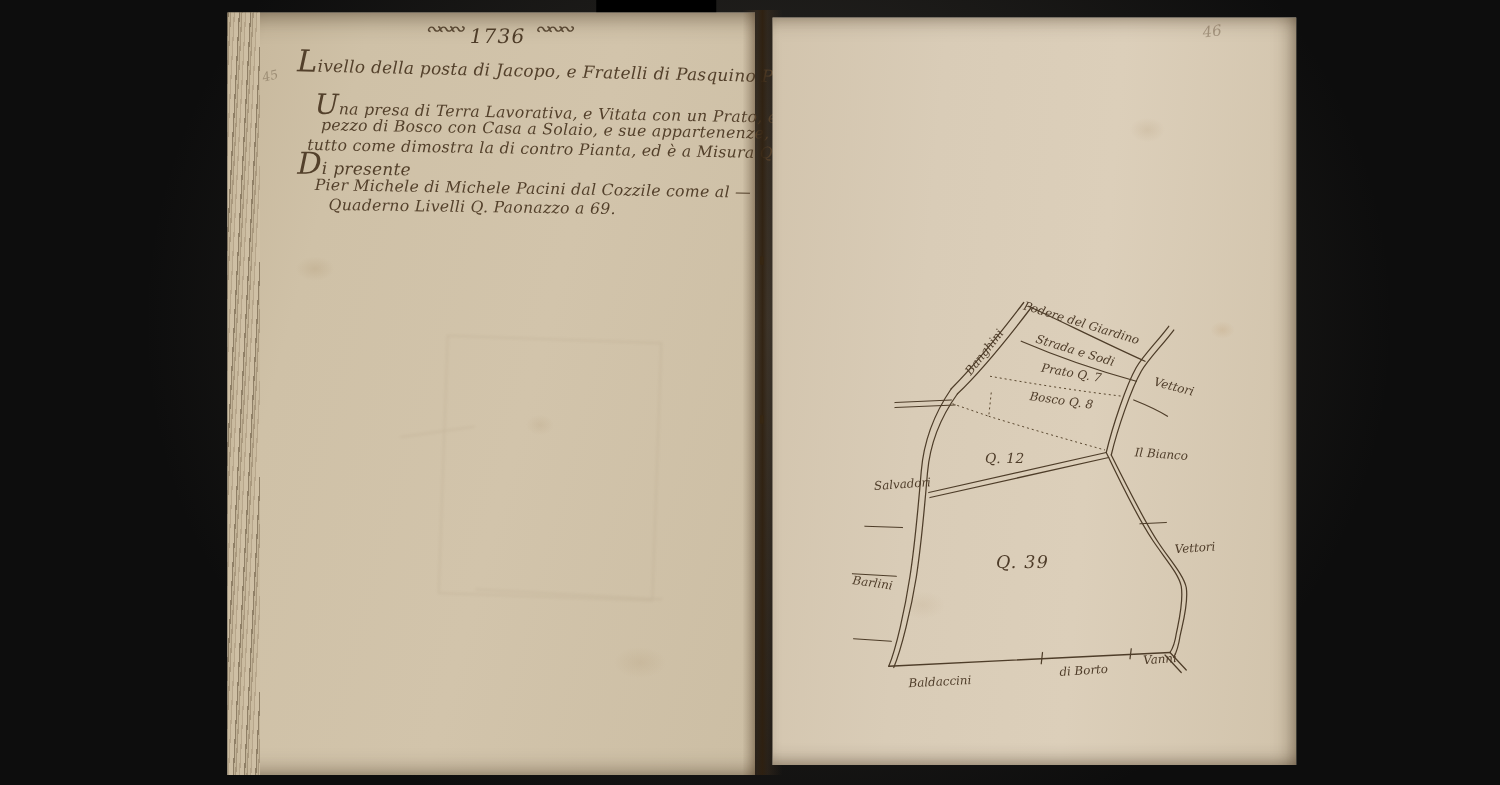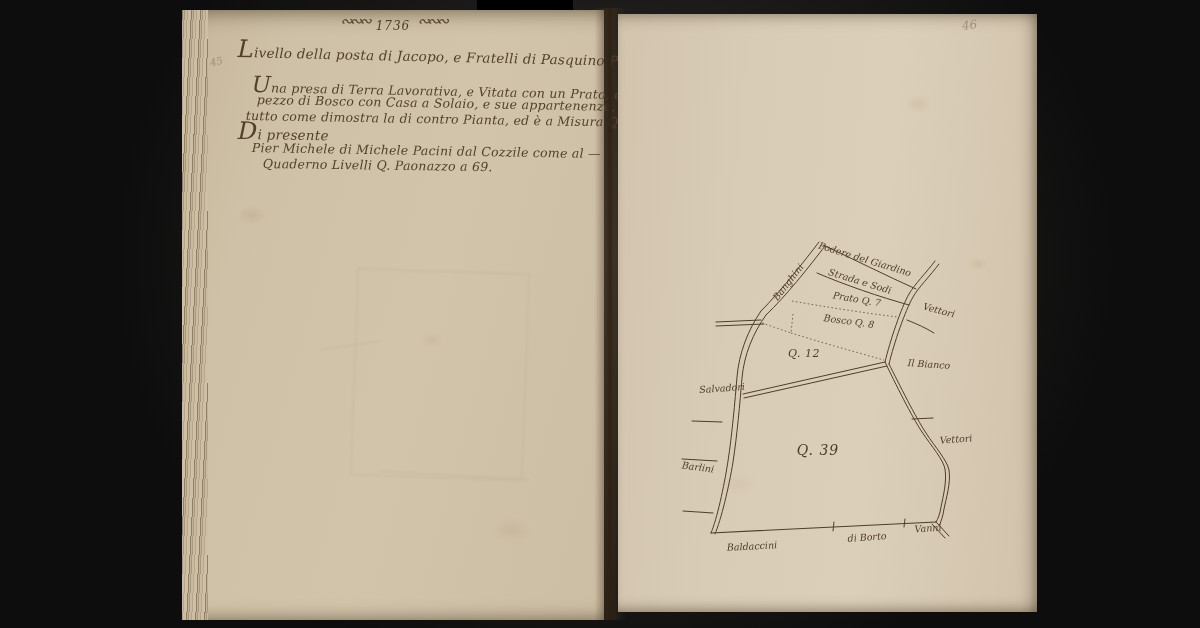--- a/index.html
+++ b/index.html
@@ -34,21 +34,21 @@
     background:linear-gradient(90deg, rgba(90,70,45,0) 0%, rgba(85,62,38,.35) 36%,
                rgba(50,34,16,.85) 50%, rgba(85,62,38,.32) 62%, rgba(90,70,45,0) 100%);}
   .stitch{position:absolute;left:608px;width:3px;height:7px;background:#362612;border-radius:1px;}
 
   
   .hand{position:absolute;color:#53402b;font-style:italic;white-space:nowrap;
         transform-origin:left top;letter-spacing:.25px;}
   .cap::first-letter{font-size:180%;line-height:.75;}
   .yearline{position:absolute;left:158px;top:-2px;display:flex;gap:7px;align-items:center;
             color:#4e3c28;font-style:italic;}
-  .yearline .yr{font-size:12px;letter-spacing:1px;margin-top:11px;}
+  .yearline .yr{font-size:16px;letter-spacing:1px;margin-top:11px;}
   .flour{font-size:15px;letter-spacing:-3px;opacity:.9;}
   .title{left:56px;top:30px;font-size:13.5px;transform:rotate(1.3deg);}
   .l2{left:70px;top:66px;font-size:12.5px;transform:rotate(1.1deg);}
   .l3{left:75px;top:82px;font-size:12.5px;transform:rotate(1.1deg);}
   .l4{left:64px;top:98px;font-size:12.5px;transform:rotate(1.0deg);}
   .dip{left:56px;top:112px;font-size:13.5px;transform:rotate(.8deg);}
   .t1{left:70px;top:130px;font-size:12.5px;transform:rotate(1.0deg);}
   .t2{left:81px;top:146px;font-size:12.5px;transform:rotate(.8deg);}
   .folio{position:absolute;font-style:italic;}
   .folio.f45{left:28px;top:46px;font-size:10px;color:rgba(112,95,73,.5);transform:rotate(-14deg);}
@@ -152,21 +152,21 @@
           <path d="M151,98 C180,107 215,117 244,125"></path>
         </g>
       </svg>
 
       <div class="ml" style="left:225px;top:24px;--r:17deg">Podere del Giardino</div>
       <div class="ml" style="left:220px;top:46px;--r:17deg">Strada e Sodi</div>
       <div class="ml" style="left:217px;top:64px;--r:10deg">Prato Q. 7</div>
       <div class="ml" style="left:209px;top:86px;--r:8deg">Bosco Q. 8</div>
       <div class="ml" style="left:148px;top:47px;--r:-52deg">Banghini</div>
       <div class="ml" style="left:299px;top:75px;--r:15deg">Vettori</div>
-      <div class="ml q" style="left:164px;top:118px;font-style:italic;">Q. 12</div>
+      <div class="ml q" style="left:164px;top:132px;font-style:italic;">Q. 12</div>
       <div class="ml" style="left:289px;top:129px;--r:4deg">Il Bianco</div>
       <div class="ml" style="left:82px;top:153px;--r:-4deg">Salvadori</div>
       <div class="ml" style="left:316px;top:204px;--r:-4deg">Vettori</div>
       <div class="ml qbig" style="left:178px;top:215px;">Q. 39</div>
       <div class="ml" style="left:58px;top:232px;--r:8deg">Barlini</div>
       <div class="ml" style="left:112px;top:311px;--r:-3deg">Baldaccini</div>
       <div class="ml" style="left:227px;top:302px;--r:-4deg">di Borto</div>
       <div class="ml" style="left:288px;top:293px;--r:-4deg">Vanni</div>
     </div>
   </div>

